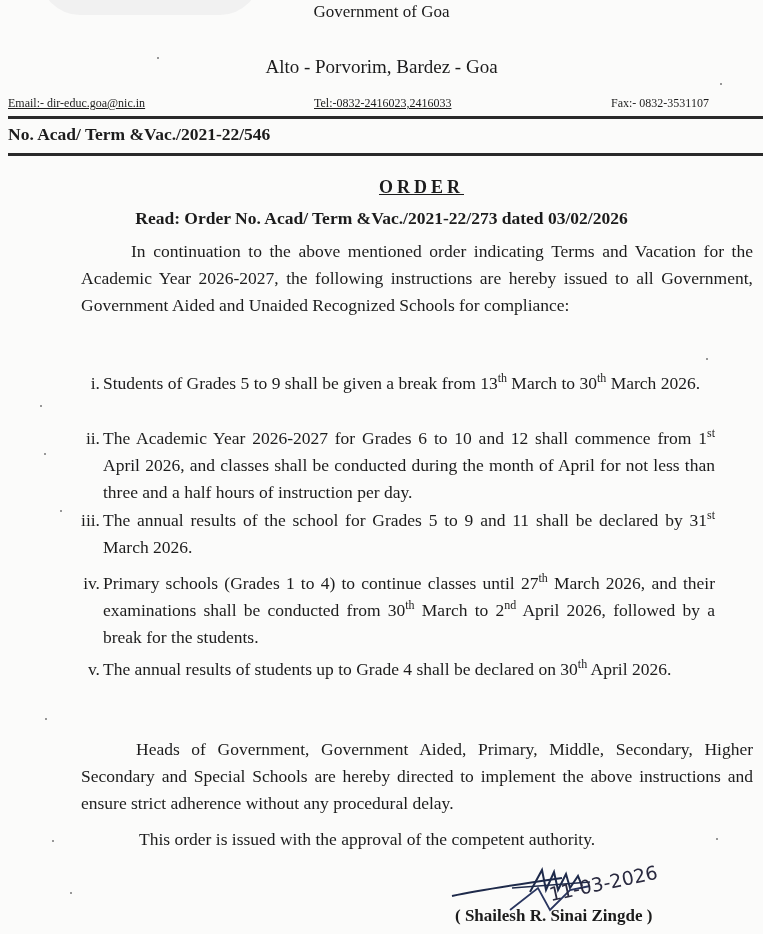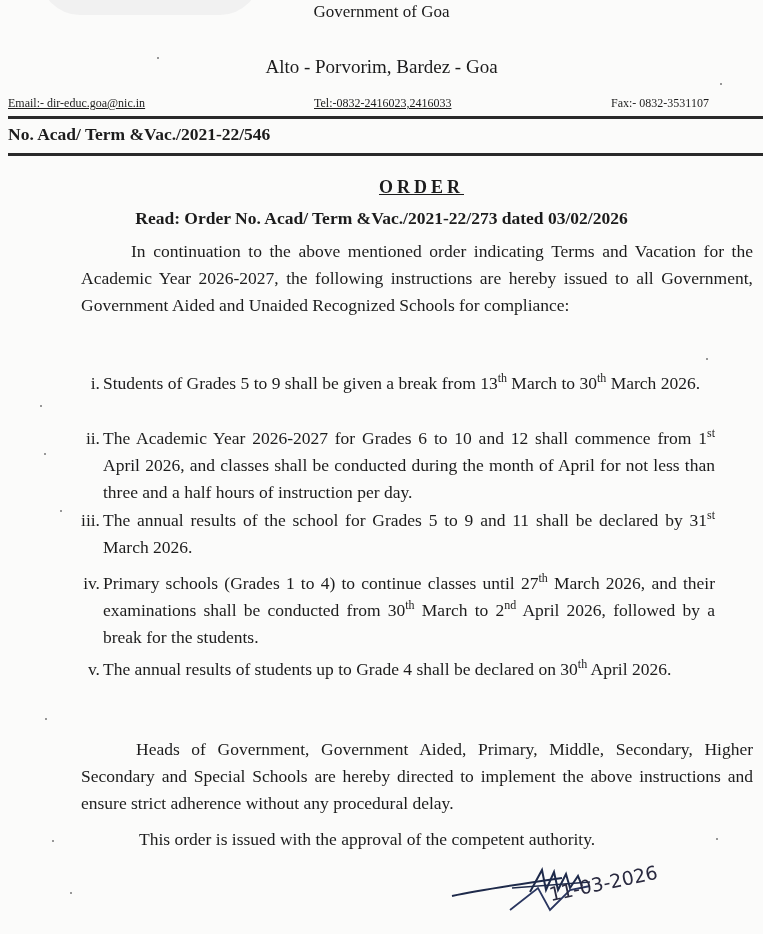--- a/index.html
+++ b/index.html
@@ -121,20 +121,21 @@
   <div class="para p3">This order is issued with the approval of the competent authority.</div>
 
   <div class="sign-area">
     <svg class="sig-svg" width="300" height="74">
       <path d="M2 36 C 30 30, 70 24, 112 18" stroke="#1e2a4a" stroke-width="2" fill="none"></path>
       <path d="M80 32 L 92 10 L 96 30 L 104 12 L 108 30 L 116 14 L 120 28 L 128 16 L 132 26" stroke="#1e2a4a" stroke-width="2" fill="none"></path>
       <path d="M60 50 L 88 28 L 100 50 L 120 30 L 140 26" stroke="#2a3660" stroke-width="1.8" fill="none"></path>
       <path d="M62 28 L 140 22" stroke="#1e2a4a" stroke-width="1.5" fill="none"></path>
     </svg>
     <span class="sign-date">11-03-2026</span>
+    <span class="signer">( Shailesh R. Sinai Zingde )</span>
   </div>
 
   <div class="dot" style="left:157px;top:57px;"></div>
   <div class="dot" style="left:720px;top:83px;"></div>
   <div class="dot" style="left:706px;top:358px;"></div>
   <div class="dot" style="left:40px;top:405px;"></div>
   <div class="dot" style="left:44px;top:453px;"></div>
   <div class="dot" style="left:60px;top:510px;"></div>
   <div class="dot" style="left:45px;top:718px;"></div>
   <div class="dot" style="left:52px;top:840px;"></div>

